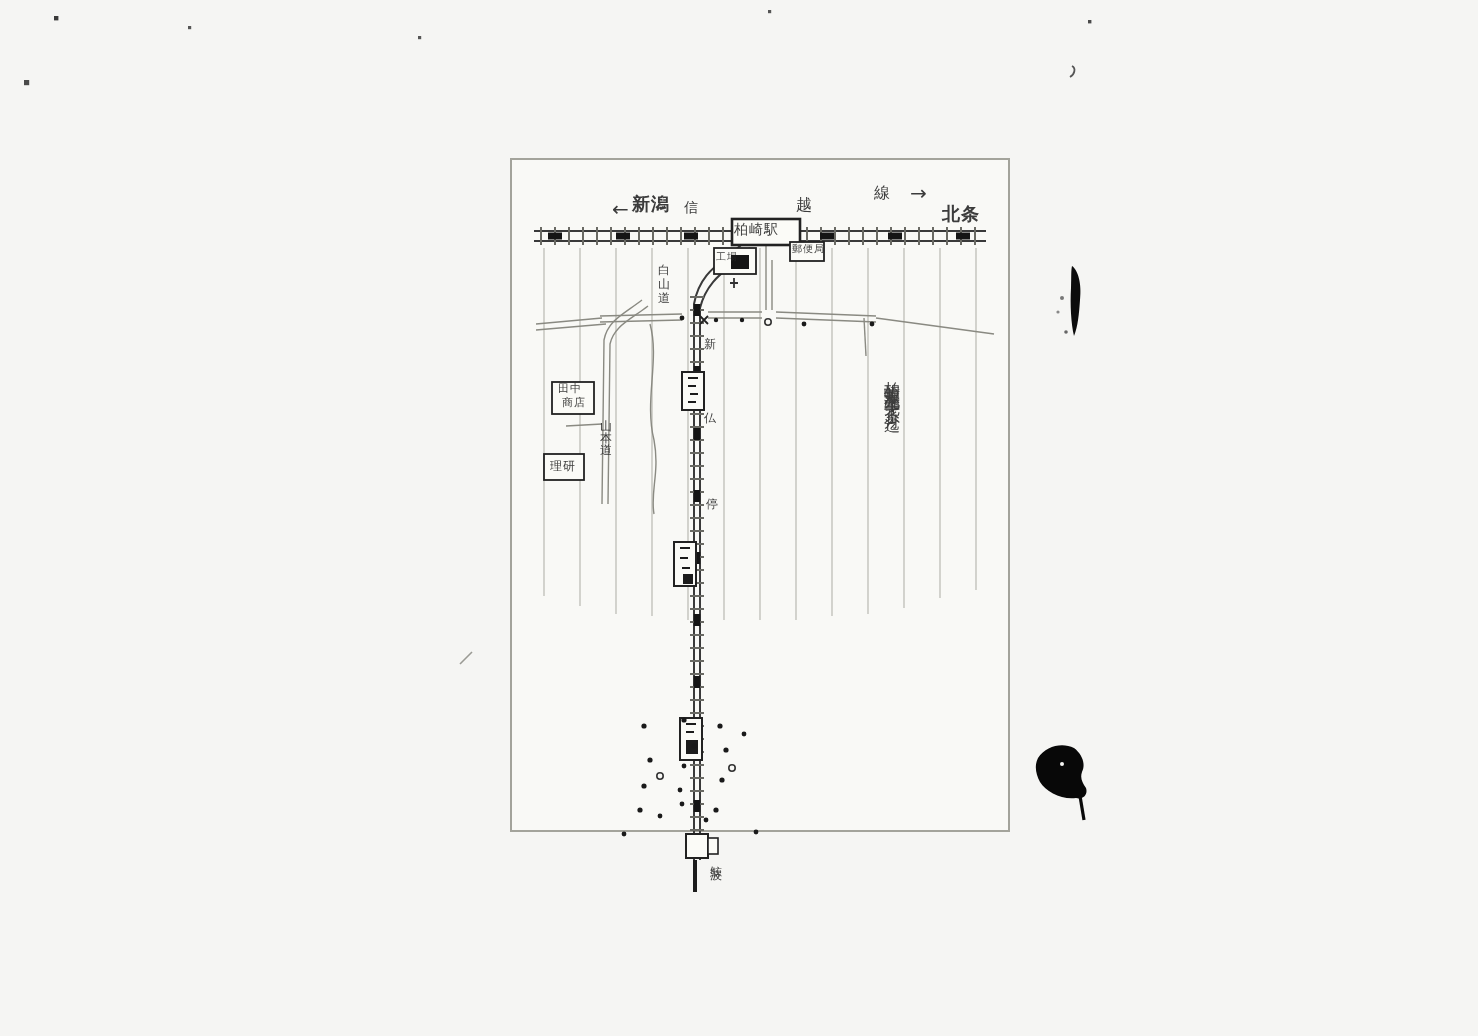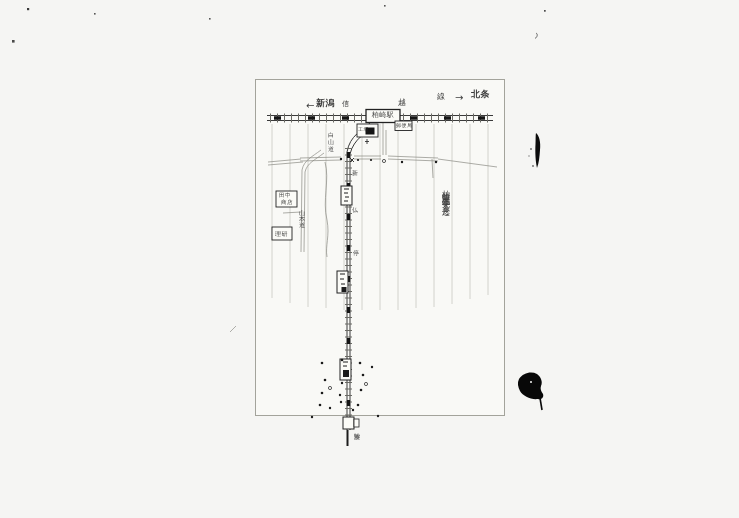--- a/index.html
+++ b/index.html
@@ -149,23 +149,23 @@
       <line x1="230" y1="332" x2="236" y2="326" stroke="#9a9a94" stroke-width="0.8"></line>
     </g>
   </svg>
 
   <span class="lbl hand" style="left:272px; top:99px; font-size:9px; font-weight:600;margin-left:44px;">新潟</span>
   <span class="lbl hand" style="left:306px; top:101px; font-size:10px;">←</span>
   <span class="lbl hand" style="left:342px; top:101px; font-size:7px;">信</span>
   <span class="lbl hand" style="left:398px; top:99px; font-size:8px;">越</span>
   <span class="lbl hand" style="left:437px; top:93px; font-size:8px;">線</span>
   <span class="lbl hand" style="left:455px; top:93px; font-size:10px;">→</span>
-  <span class="lbl hand" style="left:471px; top:90px; font-size:9px; font-weight:600;">北条</span>
+  <span class="lbl hand" style="left:471px; top:104px; font-size:9px; font-weight:600;">北条</span>
 
-  <span class="lbl hand" style="left:367px; top:112px; width:32px; text-align:center; font-size:7px;">柏崎駅</span>
+  <span class="lbl hand" style="left:367px; top:112px; width:15px; text-align:center; font-size:7px;">柏崎駅</span>
   <span class="lbl hand" style="left:396px; top:123px; width:15px; text-align:center; font-size:5px;">郵便局</span>
   <span class="lbl hand" style="left:358px; top:127px; font-size:5px;">工場</span>
 
   <span class="lbl hand" style="left:279px; top:193px; font-size:5.5px;">田中</span>
   <span class="lbl hand" style="left:281px; top:199.5px; font-size:5.5px;">商店</span>
   <span class="lbl hand" style="left:275px; top:231px; font-size:6px;">理研</span>
 
   <span class="lbl hand v" style="left:328px; top:127px; font-size:6px; letter-spacing:7px;">白山道</span>
   <span class="lbl hand v" style="left:299px; top:205px; font-size:6px; letter-spacing:6px;">山本道</span>
 

